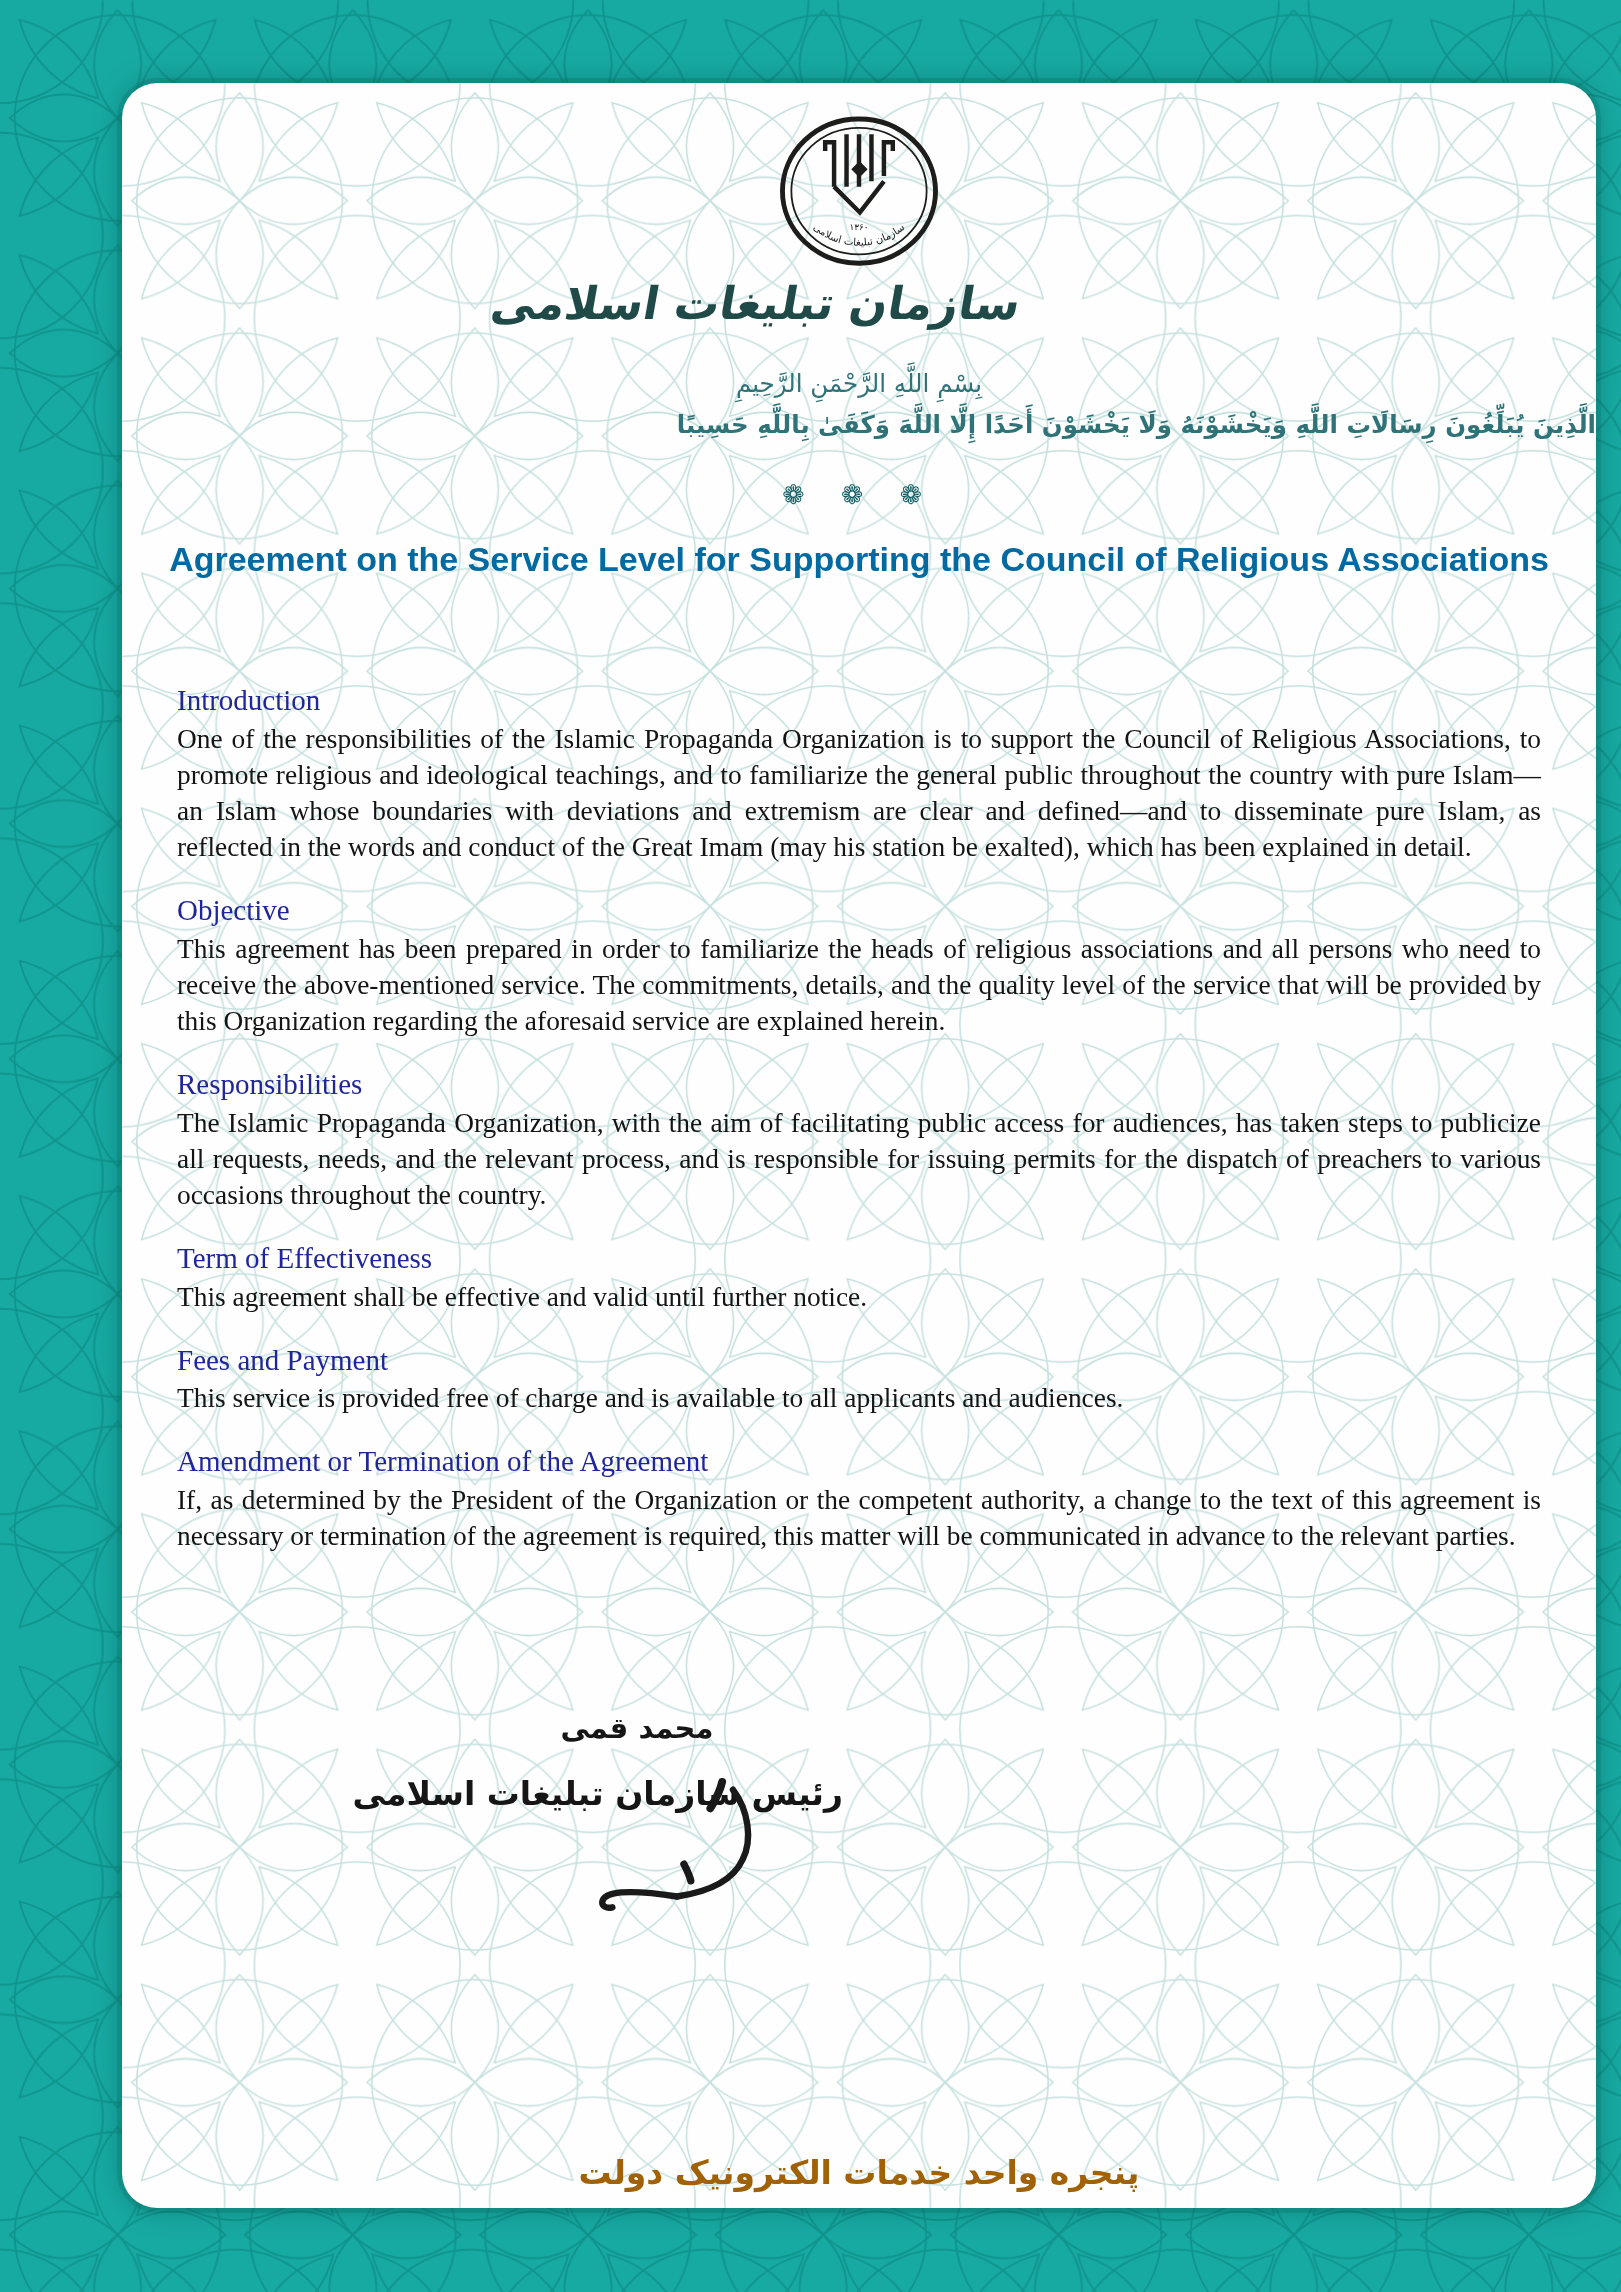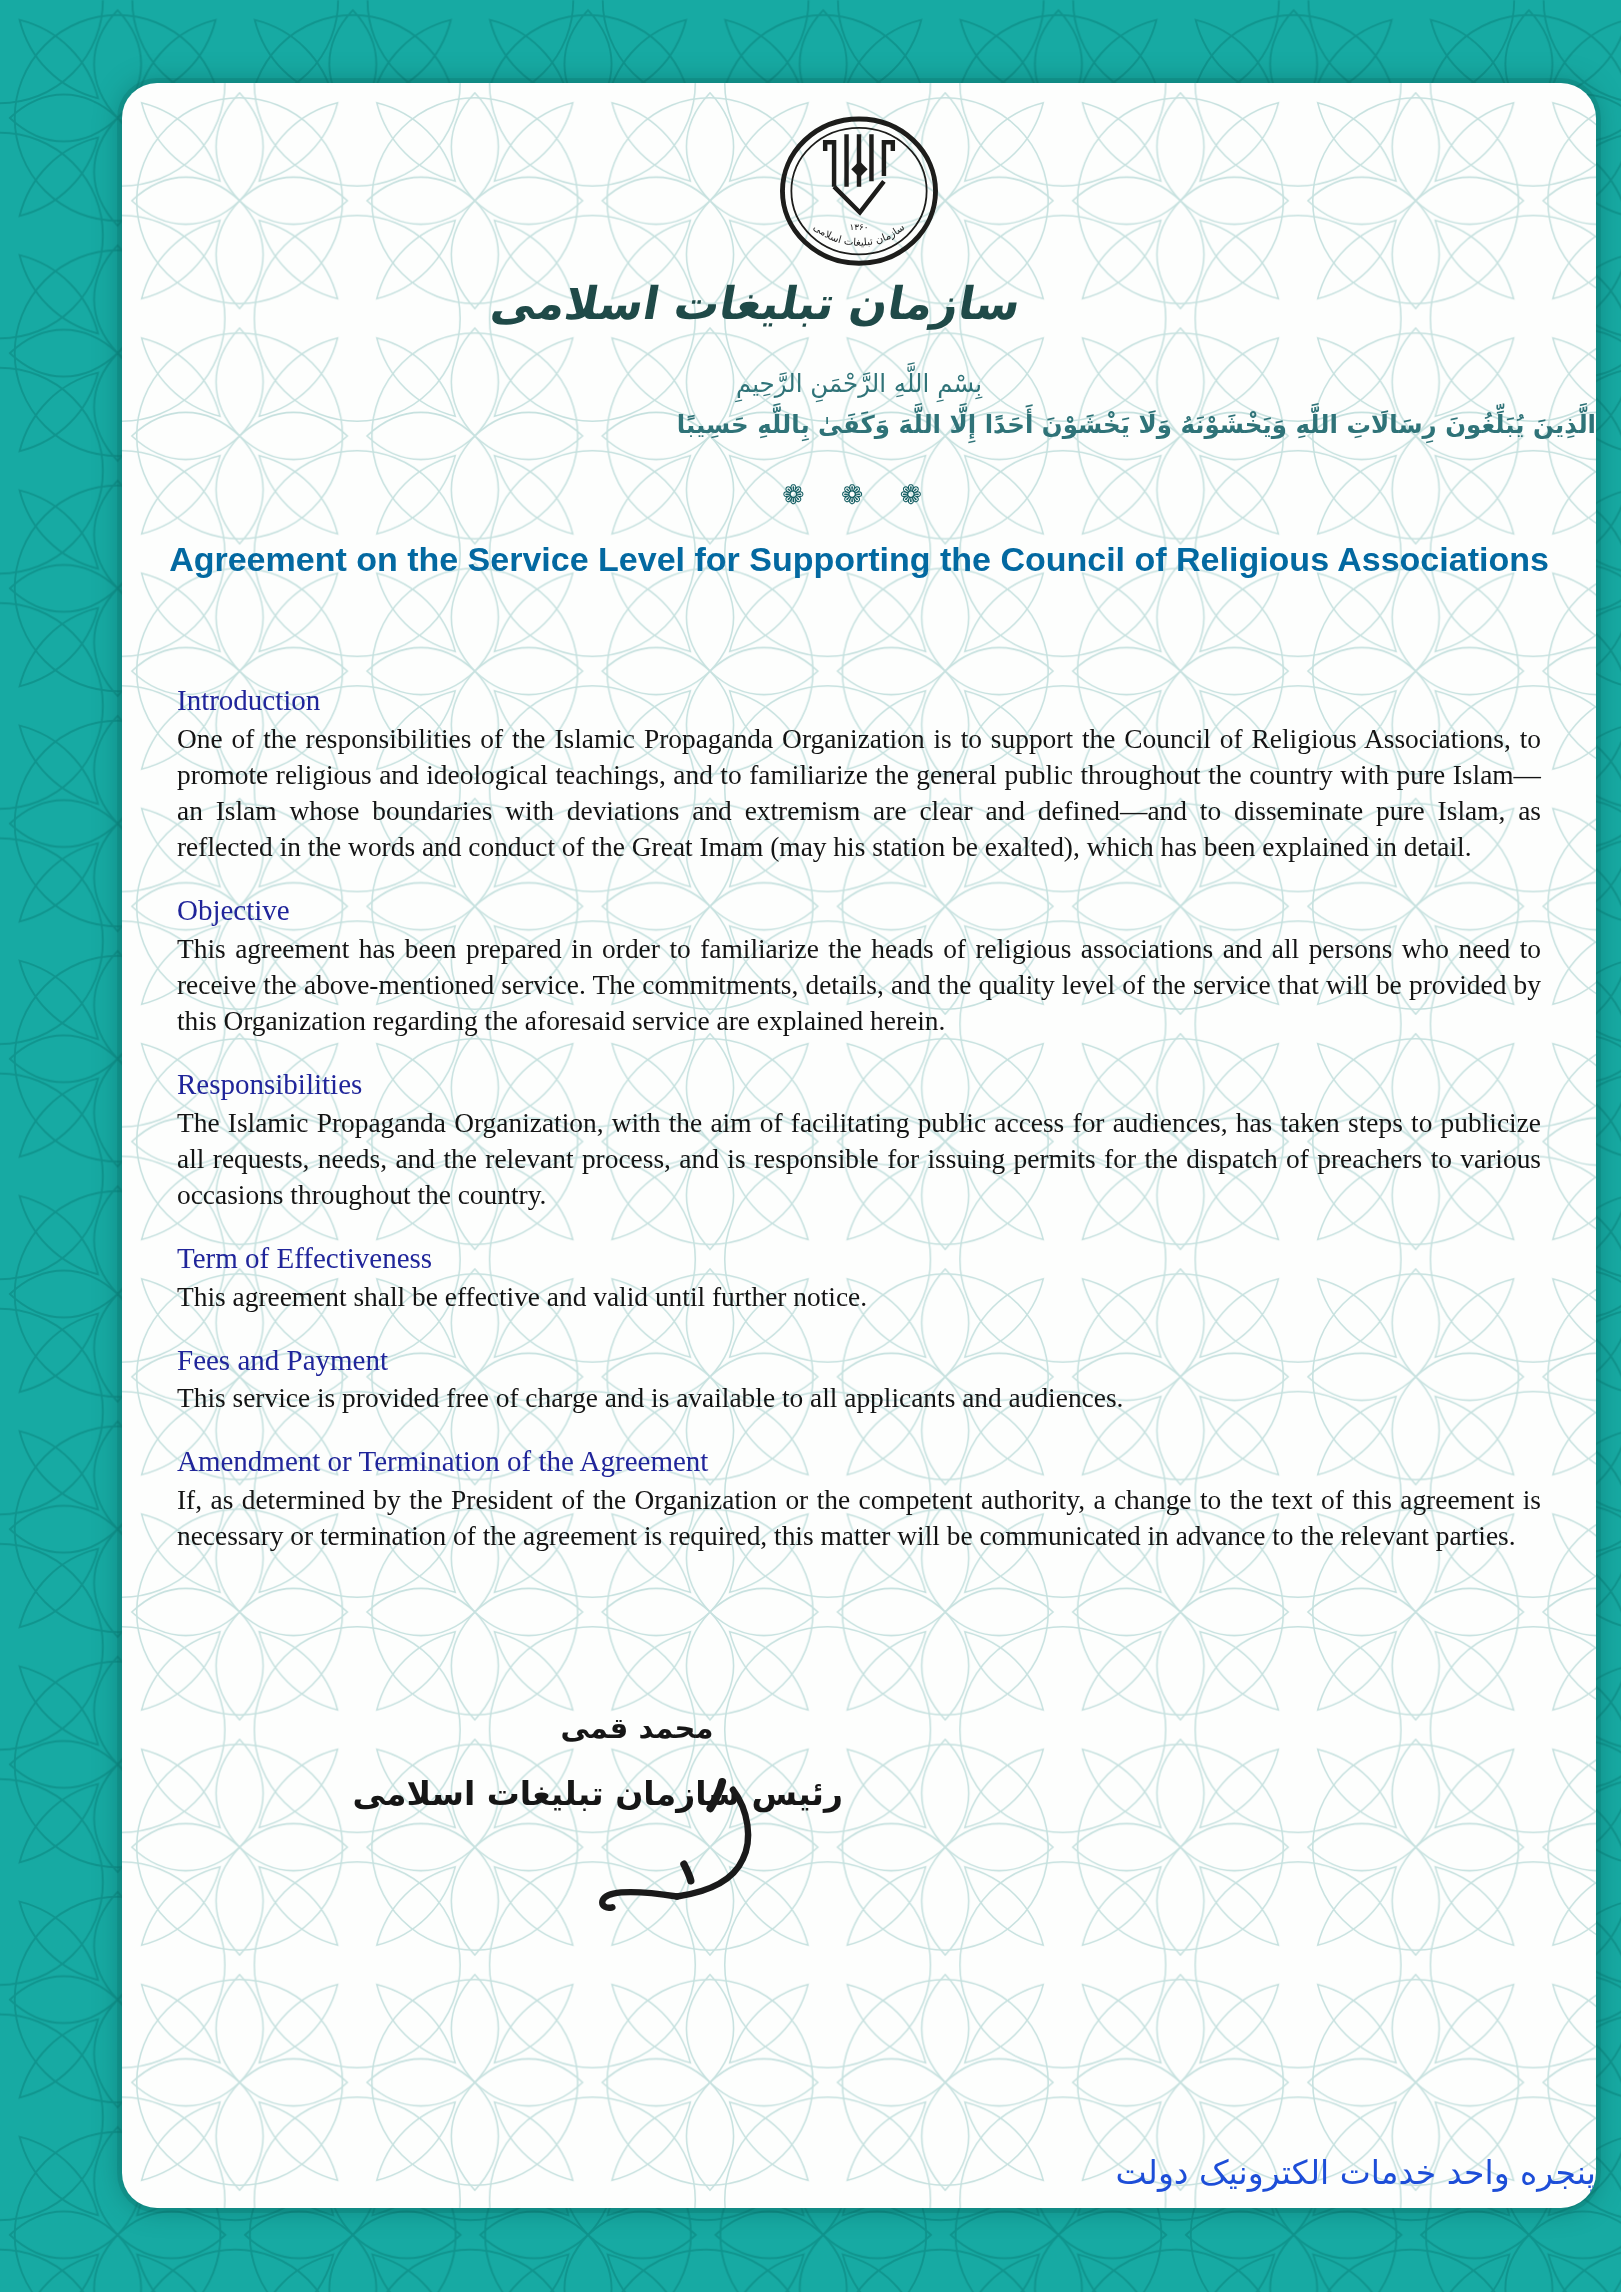--- a/index.html
+++ b/index.html
@@ -65,23 +65,23 @@
   
   .signature{
     position:absolute;top:1628px;left:309px;width:412px;text-align:center;
     font-family:"DejaVu Sans", sans-serif;color:#161616;
   }
   .sig-name{font-size:29px;font-weight:bold;}
   .sig-role{font-size:33px;font-weight:bold;margin-top:29px;white-space:nowrap;}
   .scribble{position:absolute;left:461px;top:1682px;}
   
   .footer{
-    position:absolute;top:2070px;left:0;width:100%;
-    font-family:"DejaVu Sans", sans-serif;
-    font-size:33px;font-weight:normal;color:#1d4ed8;
+    position:absolute;top:2070px;left:0;width:100%;text-align:center;
+    font-family:"DejaVu Sans", sans-serif;
+    font-size:33px;font-weight:bold;color:#a16207;
   }
 </style>
 </head>
 <body>
 
 <div class="page">
 
   <svg class="pattern-layer" xmlns="http://www.w3.org/2000/svg" viewBox="0 0 1654 2339" width="1621" height="2293">
     <defs>
       <pattern id="pt-dark" width="240" height="240" patternUnits="userSpaceOnUse">

